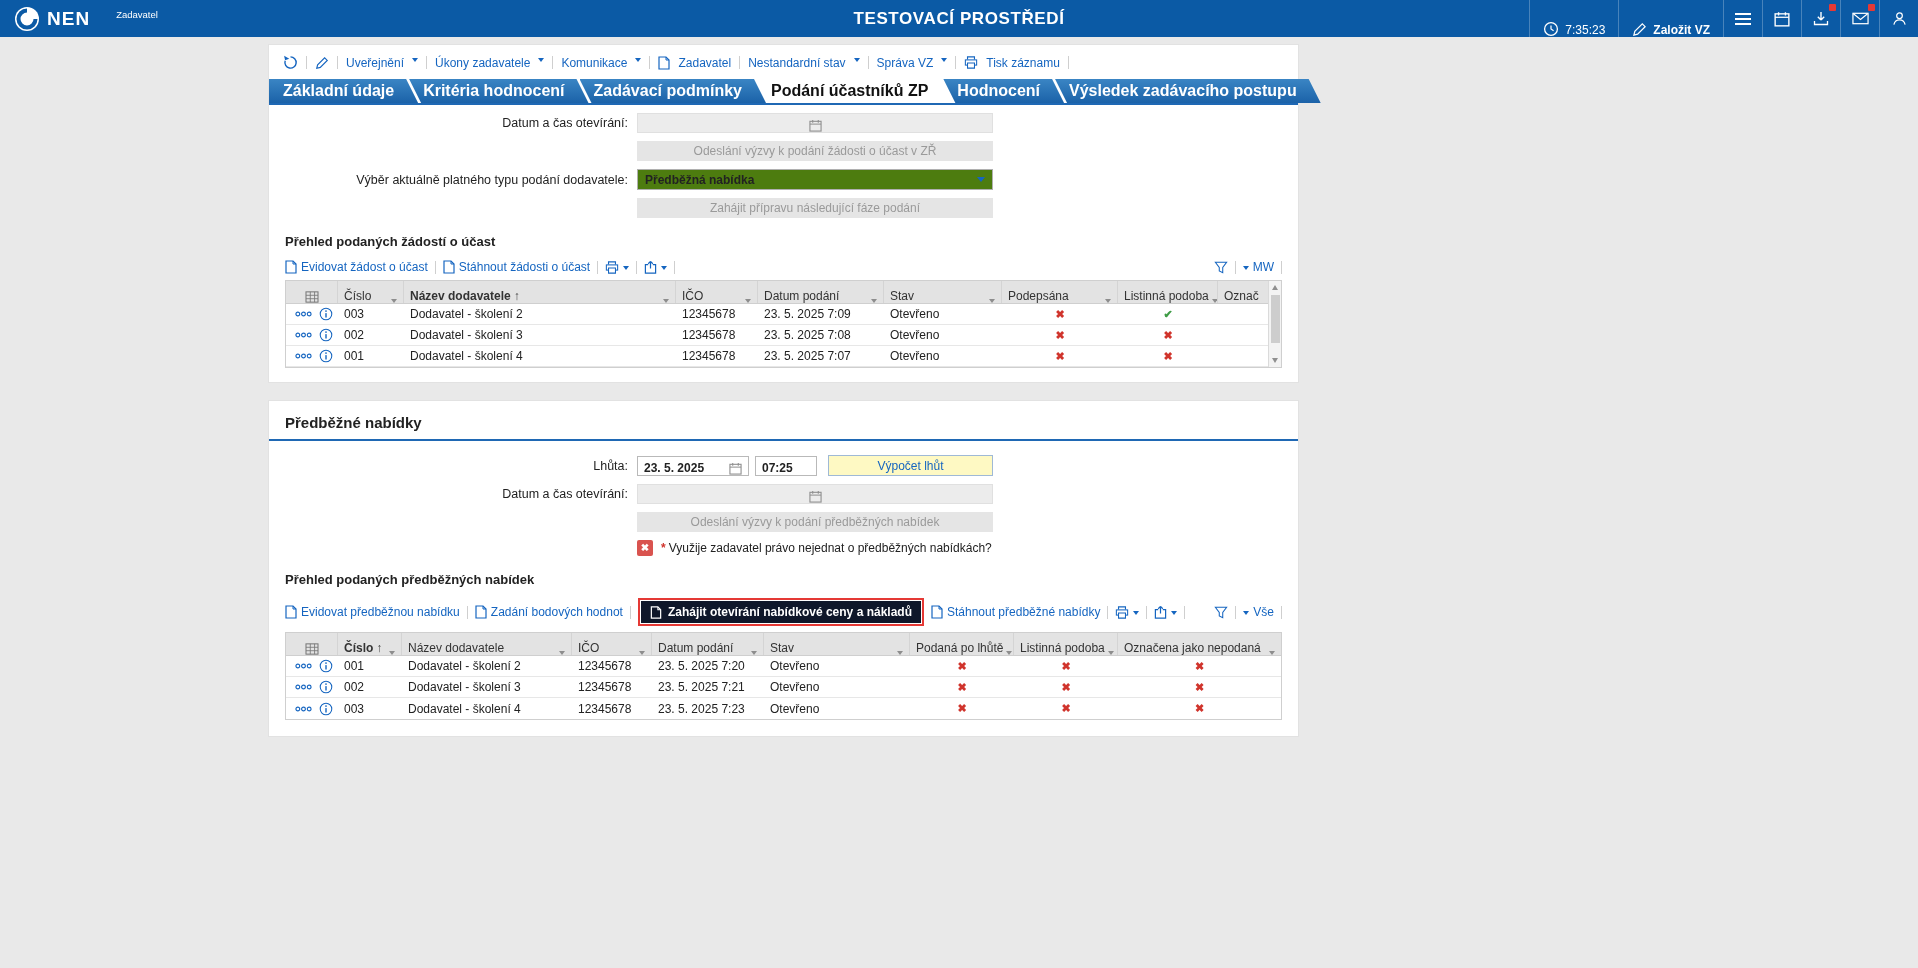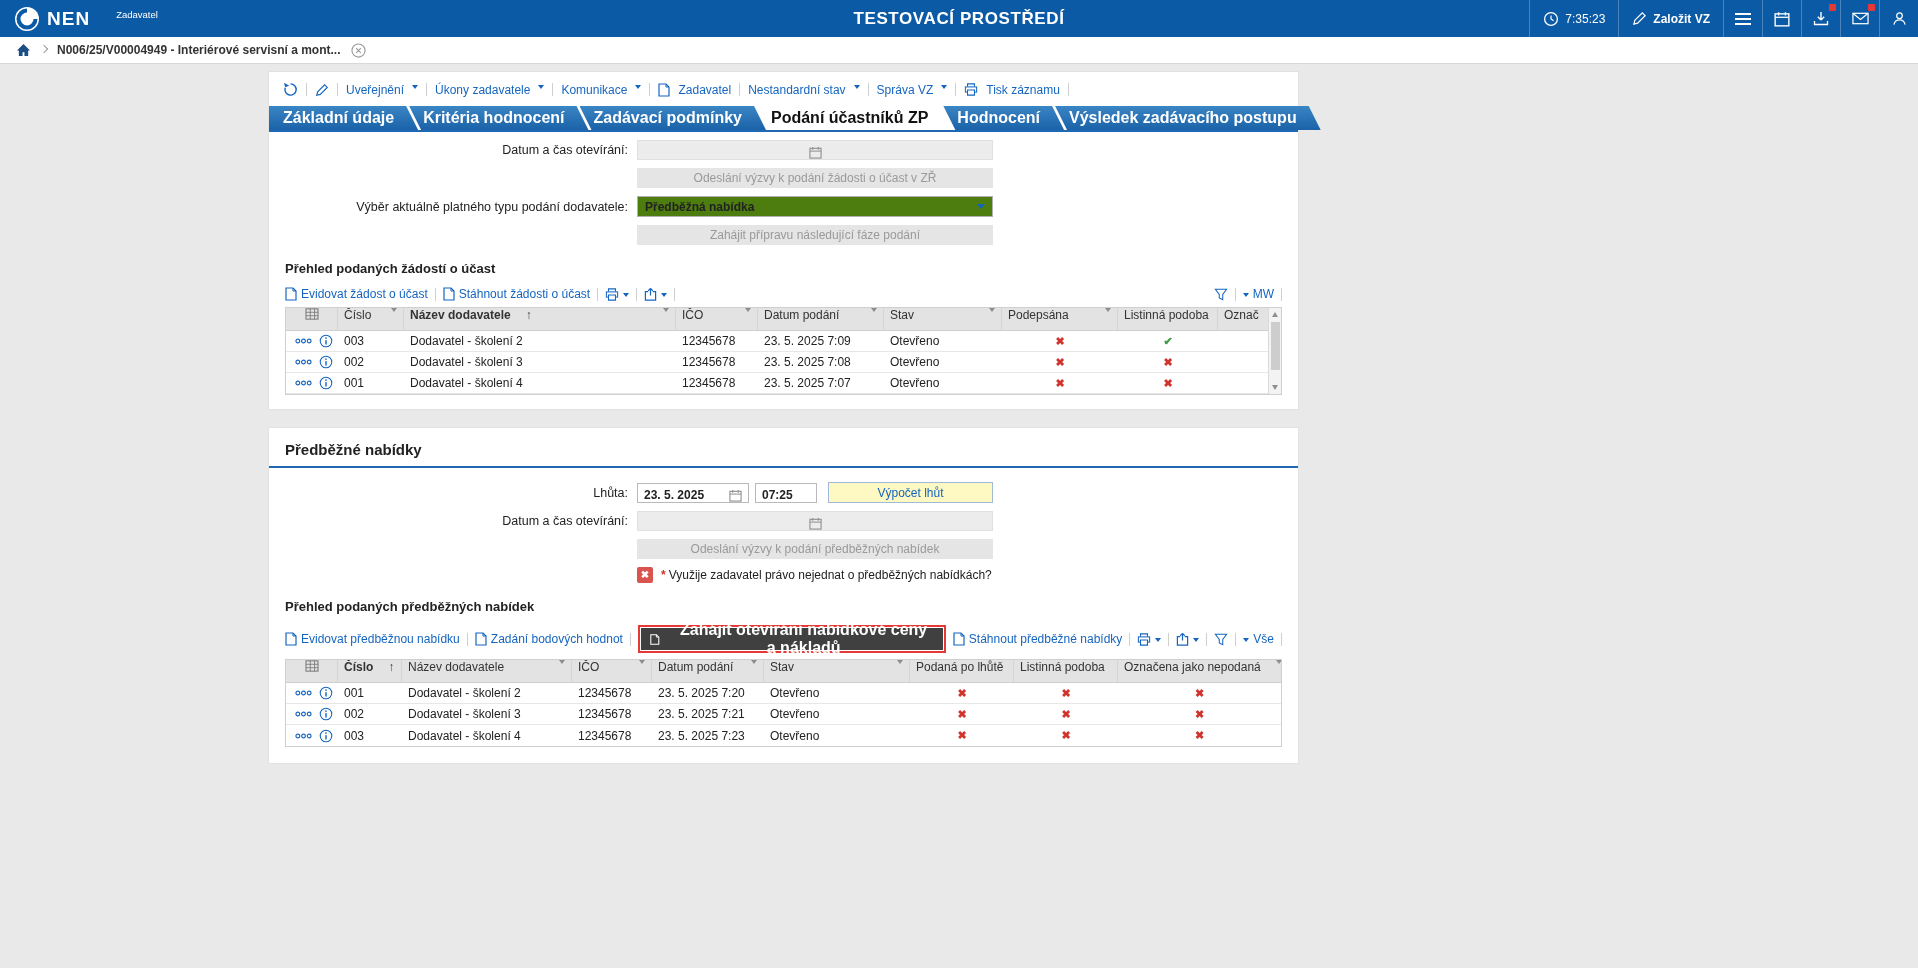--- a/index.html
+++ b/index.html
@@ -7,21 +7,21 @@
   body{font-family:"Liberation Sans",sans-serif;background:#e9e9e9;color:#222;font-size:12px}
 
   
   .topbar{height:37px;background:#0b5aa5;display:flex;align-items:center;position:relative;color:#fff}
   .brand{display:flex;align-items:center;gap:7px;padding:0 14px;height:100%;cursor:pointer}
   .brand-text{display:flex;flex-direction:row;line-height:1}
   .brand-name{font-size:19px;font-weight:bold;letter-spacing:1px}
   .brand-sub{font-size:9.5px;margin-top:1px;margin-left:26px}
   .env-title{position:absolute;left:50%;transform:translateX(-50%);font-size:17px;font-weight:bold;letter-spacing:.6px}
   .topbar-right{margin-left:auto;display:flex;align-items:stretch;height:100%}
-  .tgroup{display:flex;align-items:center;gap:6px;padding:0 13px;border-left:1px solid rgba(255,255,255,.25);cursor:pointer}
+  .tgroup{display:flex;align-items:flex-end;gap:6px;padding:0 13px;border-left:1px solid rgba(255,255,255,.25);cursor:pointer}
   .tgroup.bold{font-weight:bold}
   .tico{position:relative;width:39px;display:flex;align-items:center;justify-content:center;border-left:1px solid rgba(255,255,255,.25);cursor:pointer}
   .bdg{position:absolute;top:4px;right:4px;width:7px;height:7px;background:#e53935;border-radius:1px}
   .bars{display:inline-flex;flex-direction:column;gap:3px}
   .bars i{display:block;width:16px;height:2px;background:#fff}
 
   
   .breadcrumb{height:27px;background:#fff;border-bottom:1px solid #d8d8d8;display:flex;align-items:center;gap:10px;padding:0 16px}
   .bc-chev{width:6px;height:6px;border-right:1.5px solid #9a9a9a;border-bottom:1.5px solid #9a9a9a;transform:rotate(-45deg);margin-top:-2px}
   .bc-item{font-weight:bold;color:#333;cursor:pointer}
@@ -65,28 +65,28 @@
 
   
   .sect-title{font-size:13px;font-weight:bold;margin:16px 16px 2px;color:#222}
   .h2row{font-size:15px;font-weight:bold;padding:13px 16px 8px;border-bottom:2px solid #1f68b4;color:#222}
 
   
   .gtb{display:flex;align-items:center;gap:7px;margin:11px 16px 6px;color:#1565c0}
   .glink{display:flex;align-items:center;gap:4px;cursor:pointer;white-space:nowrap}
   .gtb .right{margin-left:auto;display:flex;align-items:center;gap:7px}
   .greenwrap{border:2px solid #e53935;padding:1px;display:inline-flex}
-  .btn-green{background:#404040;border:none;color:#fff;font-weight:bold;font-size:16px;height:22px;display:flex;align-items:center;gap:14px;padding:0 9px;cursor:pointer;font-family:inherit}
+  .btn-green{background:#0f172a;border:none;color:#fff;font-weight:bold;font-size:12px;height:22px;display:flex;align-items:center;gap:6px;padding:0 9px;cursor:pointer;font-family:inherit}
 
   
   .gridwrap{margin:3px 16px 0;border:1px solid #cfcfcf;position:relative}
   .cols1{display:grid;grid-template-columns:52px 66px 272px 82px 126px 118px 116px 100px 1fr}
   .cols2{display:grid;grid-template-columns:52px 64px 170px 80px 112px 146px 104px 104px 1fr}
   .ghead{background:#e3e3e3;border-bottom:1px solid #cfcfcf;height:23px;color:#333}
-  .th{display:flex;align-items:flex-start;gap:15px;padding:0 6px;border-right:1px solid #d4d4d4;overflow:hidden;white-space:nowrap;cursor:pointer}
+  .th{display:flex;align-items:flex-end;gap:3px;padding:0 6px;border-right:1px solid #d4d4d4;overflow:hidden;white-space:nowrap;cursor:pointer}
   .th:last-child{border-right:none}
   .th.icon-cell{justify-content:center}
   .th .fTri{margin-left:auto;width:0;height:0;border-left:3.5px solid transparent;border-right:3.5px solid transparent;border-top:4px solid #8d8d8d;flex:0 0 auto}
   .th .sort{font-weight:bold;color:#444}
   .th.sorted span.hlabel{font-weight:bold}
   .trow{height:21px;border-bottom:1px solid #e7e7e7;background:#fff}
   .trow:last-child{border-bottom:none}
   .td{display:flex;align-items:center;padding:0 6px;overflow:hidden;white-space:nowrap}
   .td.icons{gap:7px;padding-left:9px}
   .td.ctr{justify-content:center}
@@ -163,33 +163,20 @@
       </div>
       <div class="tico">
         <svg width="15" height="15" viewBox="0 0 16 16">
             <circle cx="8" cy="5" r="3" fill="none" stroke="#fff" stroke-width="1.3"></circle>
             <path d="M2 14.5c.8-3.4 3-5 6-5s5.2 1.6 6 5" fill="none" stroke="#fff" stroke-width="1.3"></path>
           </svg>
       </div>
     </div>
   </header>
 
-  <div class="breadcrumb">
-    <svg width="15" height="14" viewBox="0 0 16 15">
-        <path d="M8 1L1 8h2v6h4v-4h2v4h4V8h2z" fill="#1c4e85"></path>
-      </svg>
-    <span class="bc-chev"></span>
-    <span class="bc-item">N006/25/V00004949 - Interiérové servisní a mont...</span>
-    <span class="bc-close">
-      <svg width="15" height="15" viewBox="0 0 16 16">
-          <circle cx="8" cy="8" r="7" fill="none" stroke="#9a9a9a" stroke-width="1.2"></circle>
-          <path d="M5.5 5.5l5 5M10.5 5.5l-5 5" stroke="#9a9a9a" stroke-width="1.2"></path>
-        </svg>
-    </span>
-  </div>
 
   <main class="content">
 
     <section class="panel panel1">
 
       <div class="cmdbar">
         <span class="cmd">
           <svg width="15" height="15" viewBox="0 0 16 16">
               <path d="M8 2a6 6 0 1 1-5.7 4.2" fill="none" stroke="#1565c0" stroke-width="1.5"></path>
               <path d="M1.2.8l1 4.8 4.5-1.7z" fill="#1565c0"></path>

